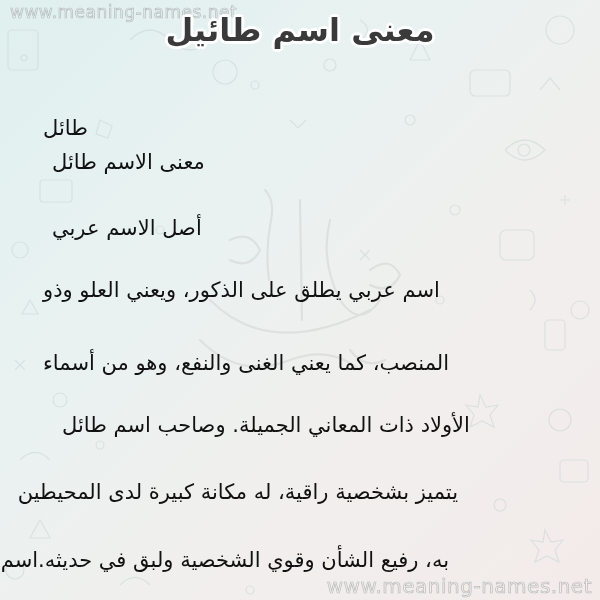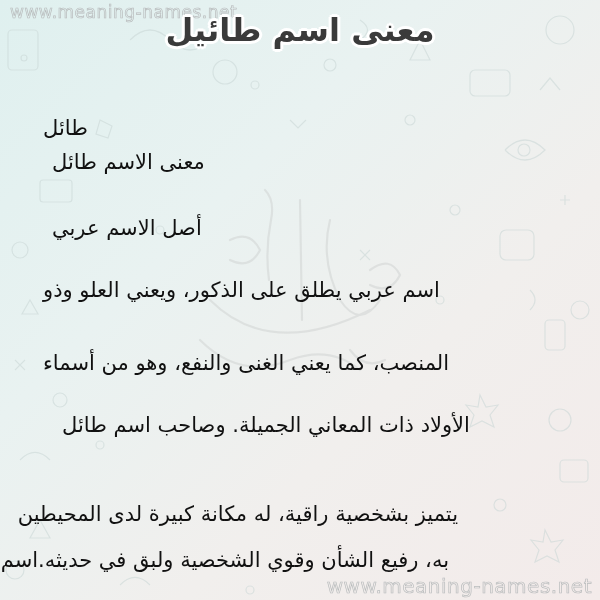--- a/index.html
+++ b/index.html
@@ -75,21 +75,21 @@
       font-size: 21px;
       color: #111;
       white-space: nowrap;
       line-height: 30px;
     }
     .l-name { left: 43px; top: 72px; margin-top: 41px; }
     .l-meaning { left: 52px; top: 147px; }
     .l-origin { left: 52px; top: 213px; }
     .l-p2 { left: 43px; top: 348px; width: 410px; text-align: right; }
     .l-p3 { left: 43px; top: 410px; width: 410px; text-align: right; margin-left: 19px; }
-    .l-p4 { left: 43px; top: 499px; width: 415px; text-align: right; }
+    .l-p4 { left: 43px; top: 477px; width: 415px; text-align: right; }
     .l-p5 { left: 34px; top: 545px; width: 415px; text-align: right; }
     .body-lines .line { text-align: left; }
   </style>
 </head>
 <body>
 
 <svg class="doodles" viewBox="0 0 600 600" xmlns="http://www.w3.org/2000/svg" fill="none" stroke="#c9d6d5" stroke-width="1.2">
   <rect x="8" y="30" width="30" height="40" rx="4"></rect>
   <circle cx="24" cy="58" r="3"></circle>
   <path d="M130 40 q20 -20 40 0 t40 0"></path>

